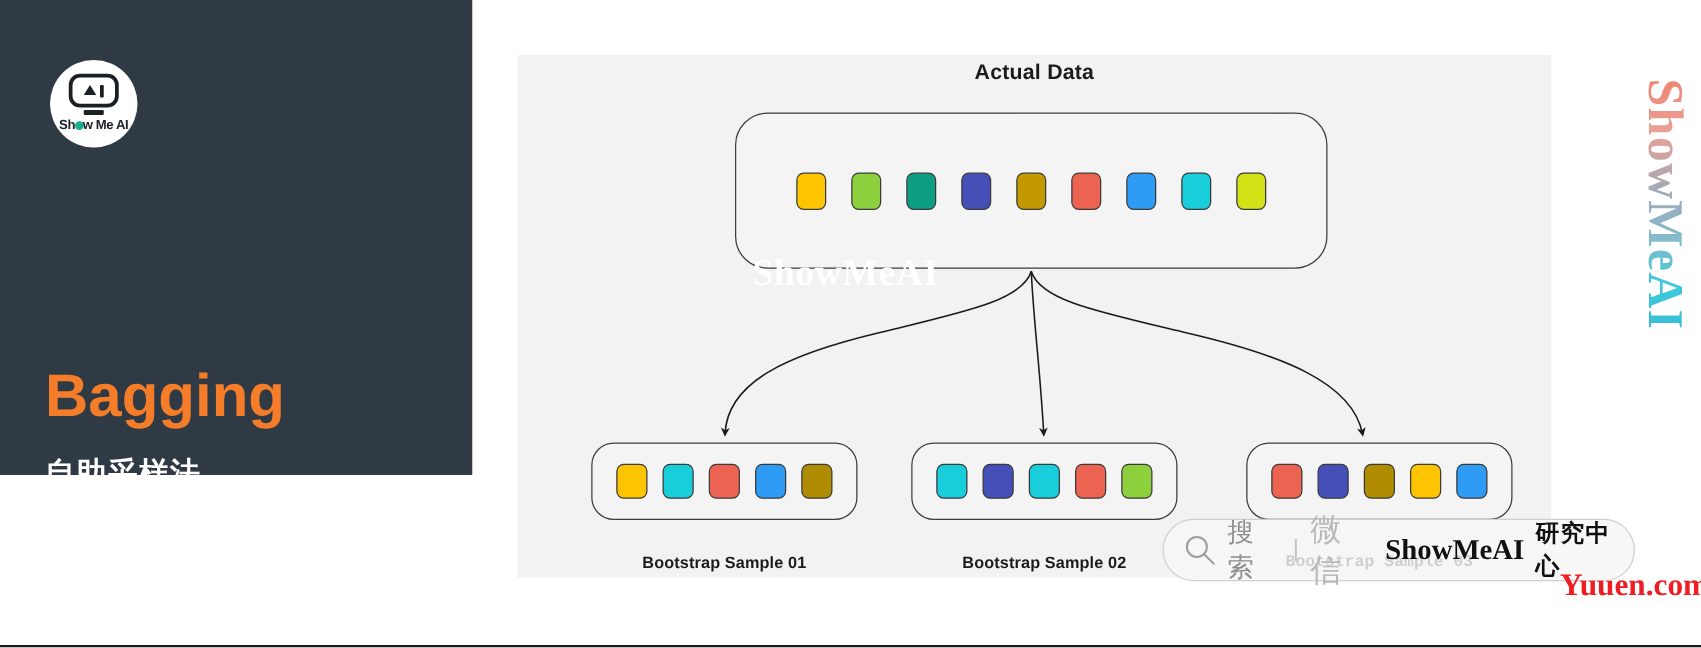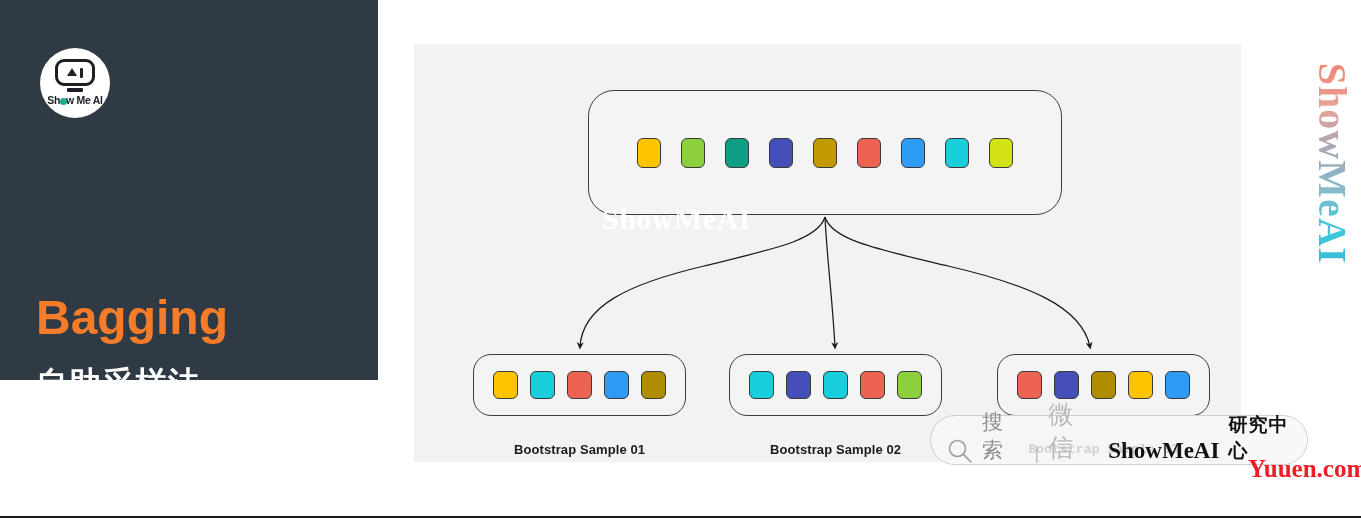--- a/index.html
+++ b/index.html
@@ -53,21 +53,21 @@
     font-size:36px; font-weight:bold; color:#ffffff;
     letter-spacing:1px; white-space:nowrap;
   }
   .side-accent {
     position:absolute; left:36px; top:290px;
     font-size:48px; font-weight:bold; color:#f57c28;
     letter-spacing:0px; white-space:nowrap;
   }
   .side-sub {
     position:absolute; left:36px; top:362px;
-    font-size:32px; font-weight:bold; color:#ffffff;
+    font-size:24px; font-weight:bold; color:#ffffff;
     letter-spacing:1px; white-space:nowrap;
   }
   .side-url-row {
     position:absolute; left:36px; top:462px;
     display:flex; align-items:center; gap:12px;
   }
   .cursor-icon { width:34px; height:38px; flex:none; }
   .side-url {
     font-family:"Liberation Serif", serif;
     font-size:23px; color:#ffffff; white-space:nowrap;
@@ -141,21 +141,21 @@
     background:linear-gradient(90deg,#ef7f6a 0%,#e79d93 22%,#9aa6b4 46%,#7fb8cc 64%,#35c6da 82%,#2fb9d6 100%);
     -webkit-background-clip:text; background-clip:text; color:transparent;
     opacity:0.95;
   }
 
   .search-wm {
     position:absolute; left:930px; top:415px;
     width:378px; height:50px;
     border:1.2px solid #cfcfcf; border-radius:25px;
     background:rgba(246,246,246,0.82);
-    display:flex; align-items:flex-end; gap:9px; padding-left:16px;
+    display:flex; align-items:center; gap:9px; padding-left:16px;
     pointer-events:none;
   }
   .search-wm .mag { width:26px; height:26px; flex:none; }
   .wm-sou { font-size:21px; color:#8e8e8e; letter-spacing:1px; }
   .wm-bar { color:#c2c2c2; font-size:19px; }
   .wm-wx  { font-size:25px; color:#b9b9b9; letter-spacing:1px; }
   .wm-brand {
     font-family:"Liberation Serif", serif;
     font-size:23px; font-weight:bold; color:#111; letter-spacing:0px;
   }
@@ -189,20 +189,21 @@
 
     <div class="side-accent">Bagging</div>
     <div class="side-sub">自助采样法</div>
 
   </div>
 
   <div class="canvas">
 
     <div class="diagram">
 
+      <div class="diagram-title">Actual Data</div>
 
       <svg class="connectors" viewBox="0 0 827 418">
         <defs>
           <marker id="ah" markerWidth="7" markerHeight="7" refX="4.2" refY="3.2" orient="auto">
             <path d="M0.4,0.4 L6.2,3.2 L0.4,6.0 L1.9,3.2 Z" fill="#1b1b1b"></path>
           </marker>
         </defs>
         <g stroke="#1b1b1b" stroke-width="1.25" fill="none" marker-end="url(#ah)">
           <path d="M411,173 C404,196 360,205 290,222 C214,240 168,262 166,303"></path>
           <path d="M411,173 C413,215 418,250 421,303"></path>

